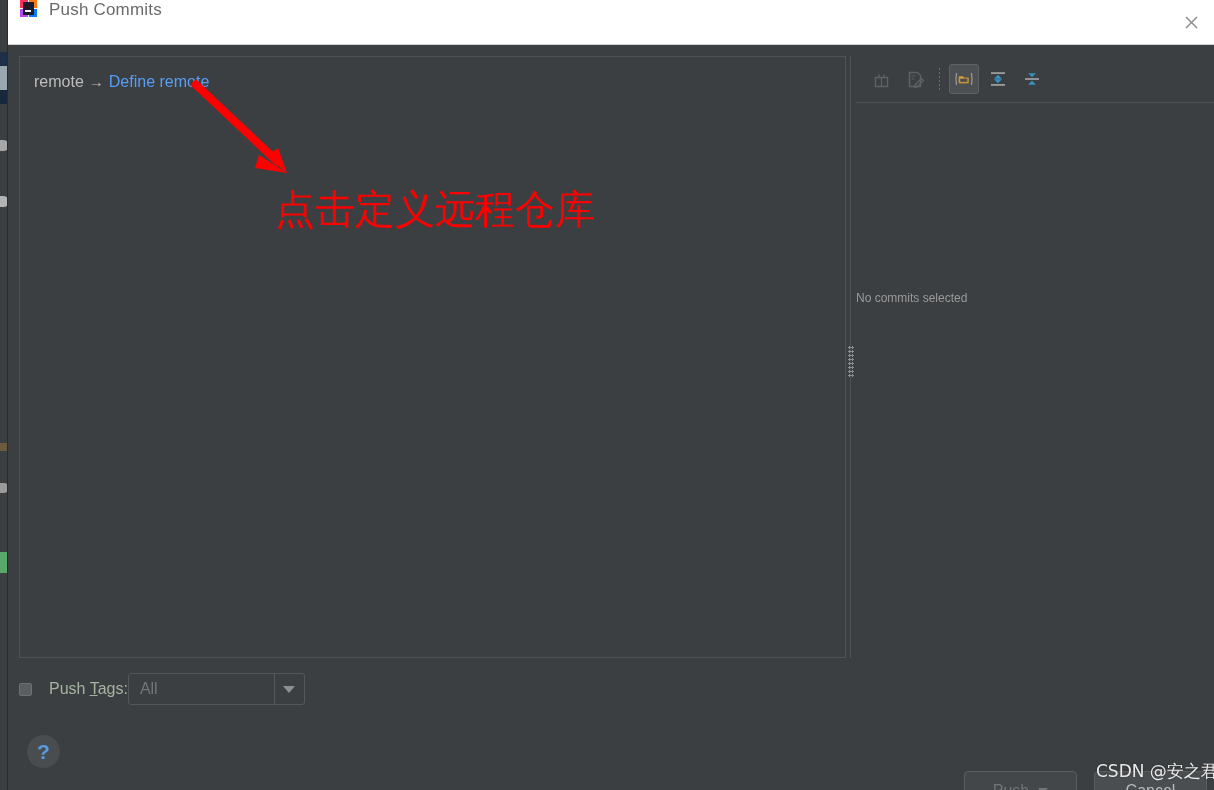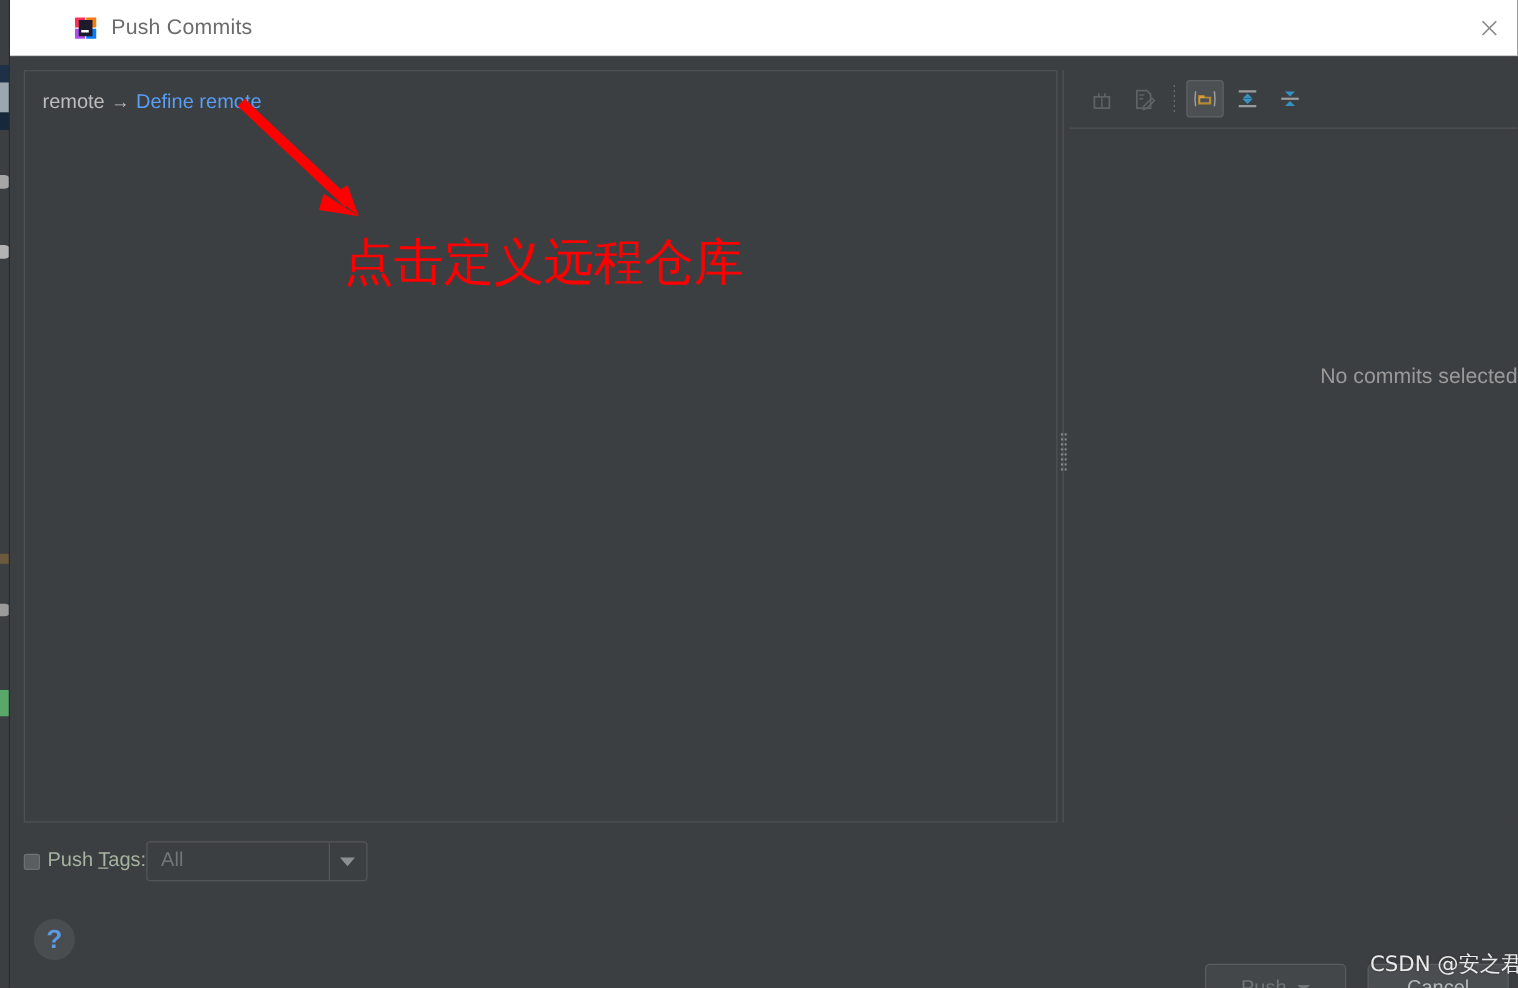--- a/index.html
+++ b/index.html
@@ -30,23 +30,22 @@
   
   #dialog {
     position: absolute; left: 8px; top: 0; width: 1206px; height: 790px;
     background: #3c3f41; z-index: 5;
   }
 
   
   #titlebar {
     position: relative; height: 45px; width: 1206px;
     background: #ffffff;
-    display: flex; align-items: center;
+    display: flex; 
     border-bottom: 1px solid #cfcfcf;
-    padding-left: 40px;
   }
   #app-icon {
     width: 17px; height: 17px; margin-left: 12px; margin-right: 12px;
     position: relative; flex: 0 0 auto;
   }
   #app-icon .q { position: absolute; width: 8px; height: 8px; }
   #app-icon .q1 { left: 0;   top: 0;   background: #fe315d; }
   #app-icon .q2 { left: 9px; top: 0;   background: #f97a12; }
   #app-icon .q3 { left: 0;   top: 9px; background: #b24cf0; }
   #app-icon .q4 { left: 9px; top: 9px; background: #087cfa; }
@@ -123,34 +122,34 @@
     width: 1px; height: 22px; margin: 0 5px;
     background-image: linear-gradient(to bottom, #6a6d6f 50%, transparent 50%);
     background-size: 1px 4px;
   }
   #details-content {
     position: absolute; left: 0; top: 46px; width: 358px; height: 556px;
     border-top: 1px solid #4f5254;
   }
   #no-commits {
     position: absolute; left: 0; right: 0; top: 188px;
-    text-align: right; font-size: 17px; color: #9a9a9a;
+    text-align: left; font-size: 12px; color: #9a9a9a;
   }
 
   
   #push-tags-row {
     position: absolute; left: 11px; top: 628px;
     display: flex; align-items: center;
   }
   #tags-checkbox {
     width: 13px; height: 13px; background: #5b5e60;
     border: 1px solid #6e7173; border-radius: 2px;
   }
   #tags-label {
-    font-size: 16px; color: #a5b3a0; margin-left: 6px; white-space: nowrap;
+    font-size: 16px; color: #a5b3a0; margin-left: 17px; white-space: nowrap;
   }
   #tags-label u { text-decoration: underline; }
   #tags-combo {
     width: 177px; height: 32px;
     border: 1px solid #545759; border-radius: 3px;
     display: flex; align-items: stretch; background: #3c3f41;
   }
   #tags-combo .value {
     flex: 1; display: flex; align-items: center; padding-left: 11px;
     font-size: 16px; color: #737679;

